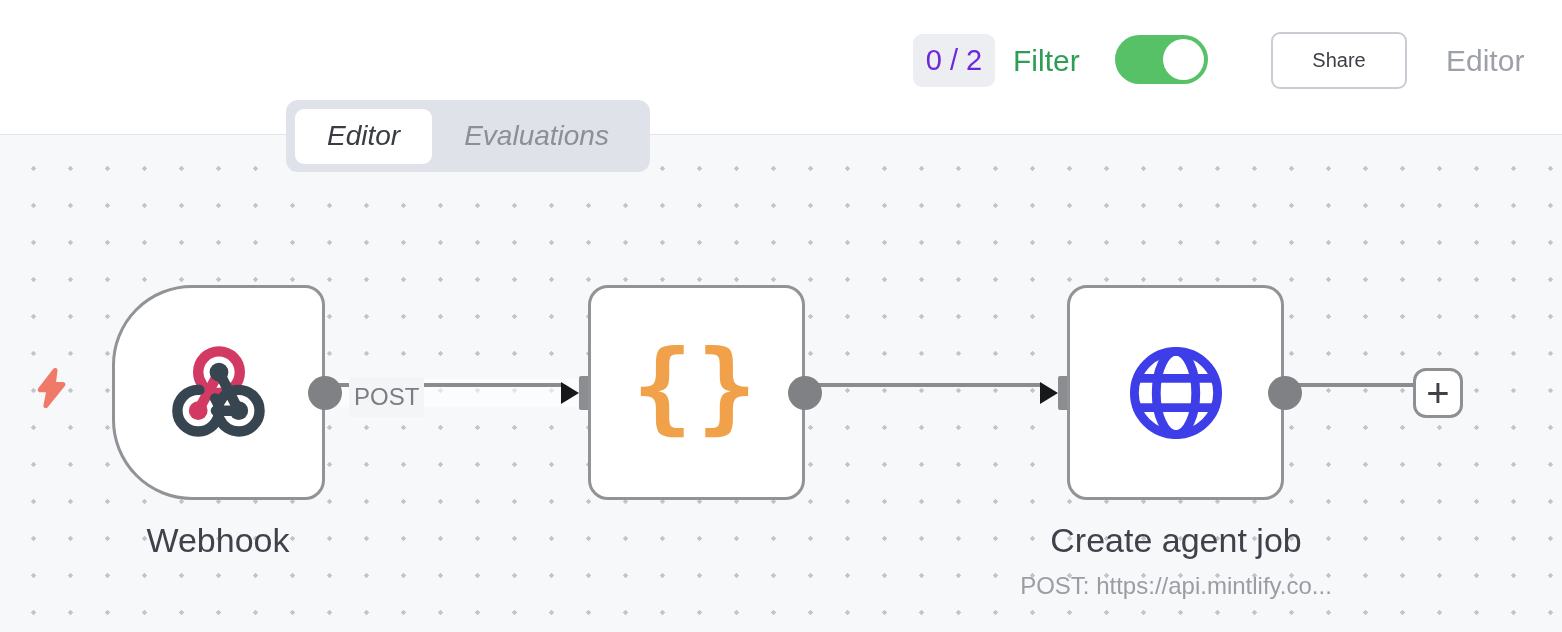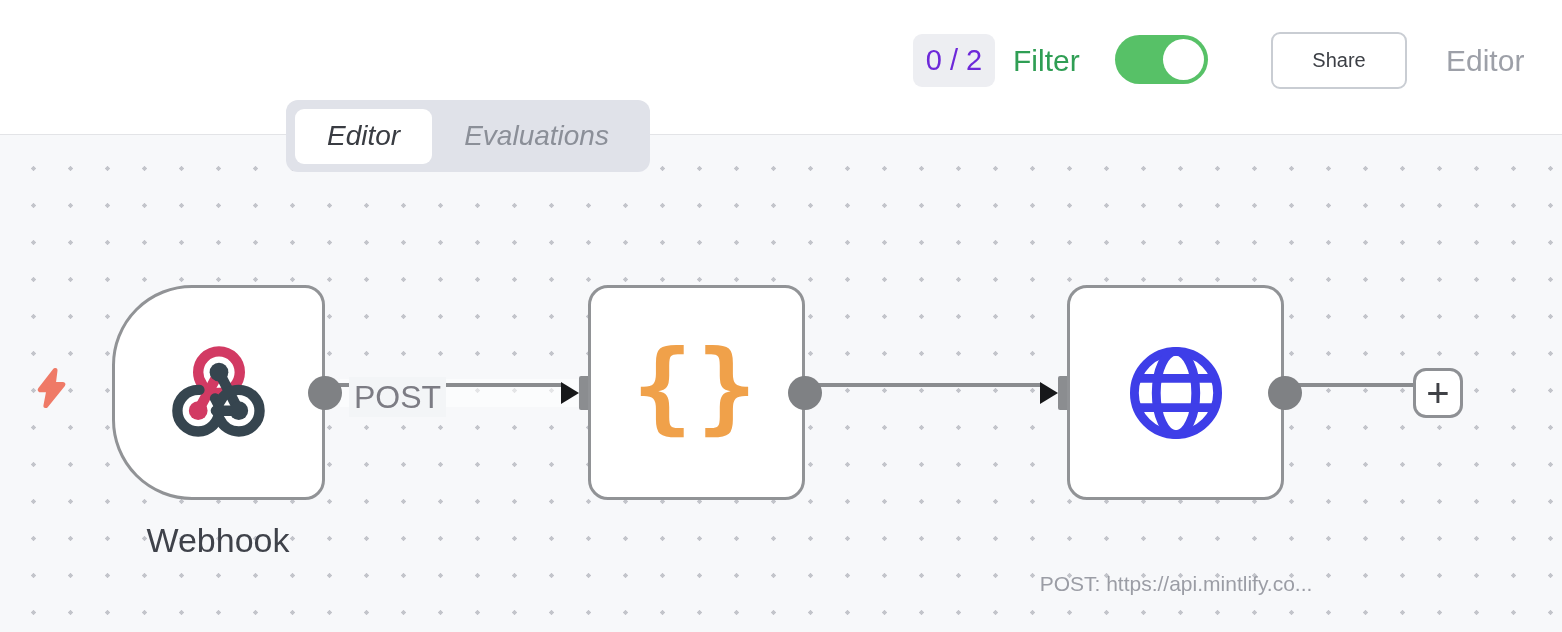--- a/index.html
+++ b/index.html
@@ -43,34 +43,34 @@
   .node { position:absolute; top:150px; height:215px; background:#ffffff;
           border:3px solid #919396; display:flex; align-items:center;
           justify-content:center; cursor:pointer; }
   .node.trigger { left:112px; width:213px; border-radius:80px 20px 20px 80px; }
   .node.square-1 { left:588px; width:217px; border-radius:20px; }
   .node.square-2 { left:1067px; width:217px; border-radius:20px; }
 
   .node-label { position:absolute; top:386px; width:500px; text-align:center;
           font-size:34px; font-weight:500; color:#3f424a; white-space:nowrap; }
   .node-sublabel { position:absolute; top:437px; width:520px; text-align:center;
-          font-size:21px; color:#9b9da5; white-space:nowrap; }
+          font-size:24px; color:#9b9da5; white-space:nowrap; }
 
   
   .edge-line { position:absolute; top:248px; height:4px; background:#8a8c8f; }
   .edge-band { position:absolute; top:244px; height:28px; background:rgba(255,255,255,0.55); }
   .out-dot { position:absolute; top:241px; width:34px; height:34px; border-radius:50%;
              background:#7f8184; cursor:grab; }
   .in-rect { position:absolute; top:241px; width:19px; height:34px; background:#8b8d90;
              border-radius:2px; }
   .arrowhead { position:absolute; top:247px; width:0; height:0;
              border-top:11px solid transparent; border-bottom:11px solid transparent;
              border-left:18px solid #17181a; }
   .edge-label { position:absolute; top:242px; height:40px; display:flex; align-items:center;
-             font-size:32px; color:#7c7c84; background:#f3f5f7; padding:0 5px; }
+             font-size:24px; color:#7c7c84; background:#f3f5f7; padding:0 5px; }
 
   .plus-btn { position:absolute; left:1413px; top:233px; width:50px; height:50px;
              background:#ffffff; border:3.5px solid #8e9094; border-radius:13px;
              display:flex; align-items:center; justify-content:center;
              font-size:40px; font-weight:400; color:#3f4146; cursor:pointer; }
 
   .bolt { position:absolute; left:30px; top:231px; width:44px; height:44px; }
 
   .braces-glyph { font-family:"DejaVu Sans Mono", monospace; font-weight:bold;
              font-size:100px; color:#f0a14a; letter-spacing:4px; line-height:1;
@@ -120,20 +120,21 @@
 
   <div class="node square-2">
     <svg viewBox="0 0 100 100" width="104" height="104">
       <circle cx="50" cy="50" r="40" fill="none" stroke="#3e3ee8" stroke-width="8.5"></circle>
       <ellipse cx="50" cy="50" rx="19" ry="40" fill="none" stroke="#3e3ee8" stroke-width="8.5"></ellipse>
       <line x1="13" y1="36" x2="87" y2="36" stroke="#3e3ee8" stroke-width="8.5"></line>
       <line x1="13" y1="64" x2="87" y2="64" stroke="#3e3ee8" stroke-width="8.5"></line>
     </svg>
   </div>
   <div class="out-dot" style="left:1268px;"></div>
+  <div class="node-label" style="left:926px;">Create agent job</div>
   <div class="node-sublabel" style="left:916px;">POST: https://api.mintlify.co...</div>
 
   <div class="plus-btn">
     <span>+</span>
   </div>
 </div>
 
 <div class="header">
   <div class="counter-badge">0 / 2</div>
   <div class="active-label">Filter</div>

